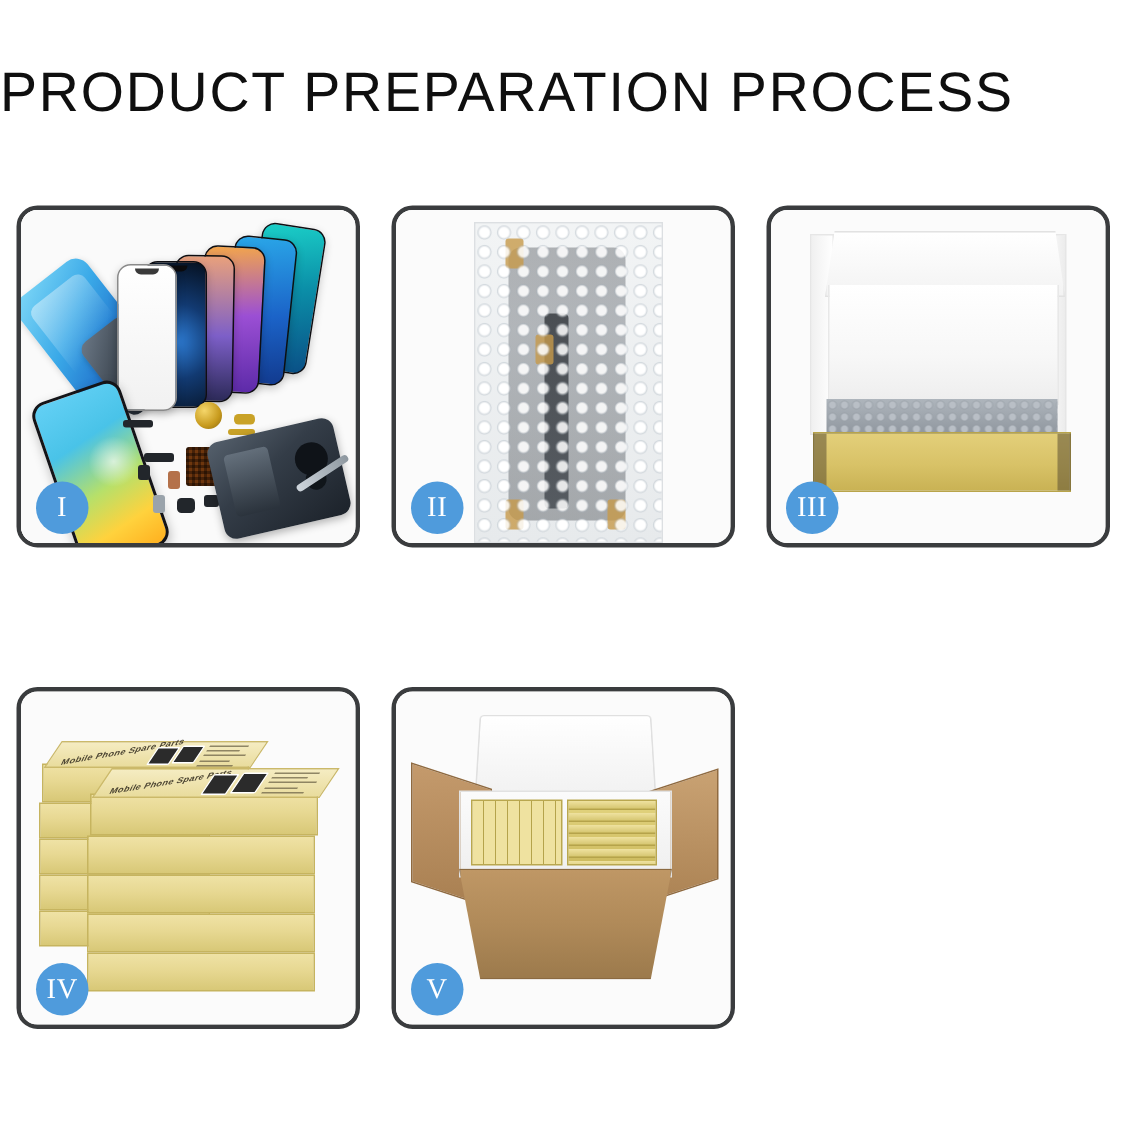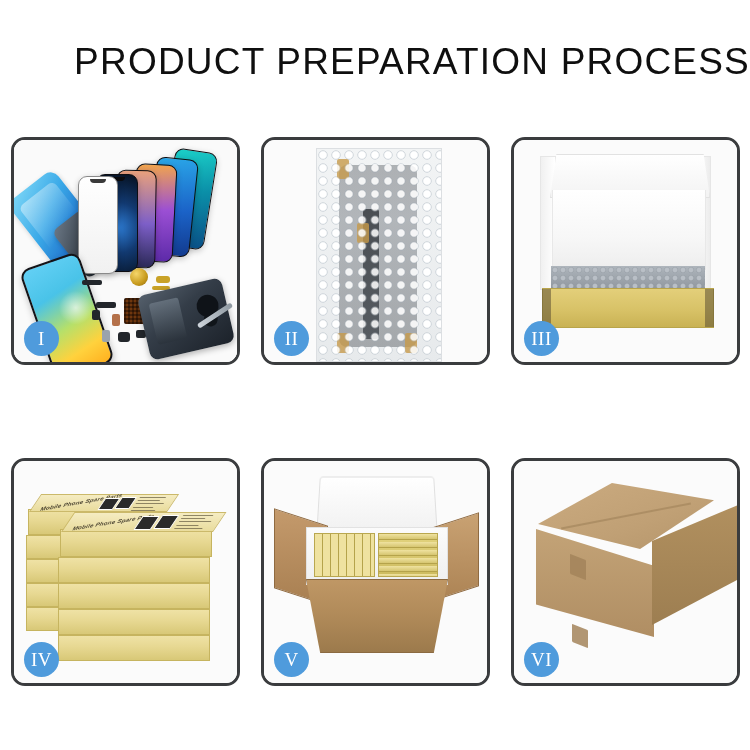--- a/index.html
+++ b/index.html
@@ -14,21 +14,21 @@
     overflow: hidden;
     position: relative;
   }
 
   
   .header {
     position: absolute;
     left: 0;
     top: 0;
     width: 750px;
-    text-align: right;
+    text-align: left;
   }
   .title {
     margin: 0;
     padding-top: 40px;
     font-size: 37px;
     line-height: 44px;
     letter-spacing: 1.2px;
     font-weight: 500;
     color: #0f0f0f;
     font-family: "Liberation Sans", sans-serif;
@@ -519,25 +519,14 @@
             <i></i>
             <i></i>
             <i></i>
         </div>
       </div>
       <div class="v-front"></div>
     </div>
     <div class="badge">V</div>
   </div>
 
-  <div class="panel r1 c2">
-    <div class="stage">
-      <div class="vi-top"></div>
-      <div class="vi-topline"></div>
-      <div class="vi-left"></div>
-      <div class="vi-right"></div>
-      <span class="vi-tape" style="left:56px; top:96px; width:16px; height:20px; transform:skewY(22deg);"></span>
-      <span class="vi-tape" style="left:58px; top:166px; width:16px; height:18px; transform:skewY(22deg);"></span>
-    </div>
-    <div class="badge">VI</div>
-  </div>
 
 </div>
 
 </body></html>

